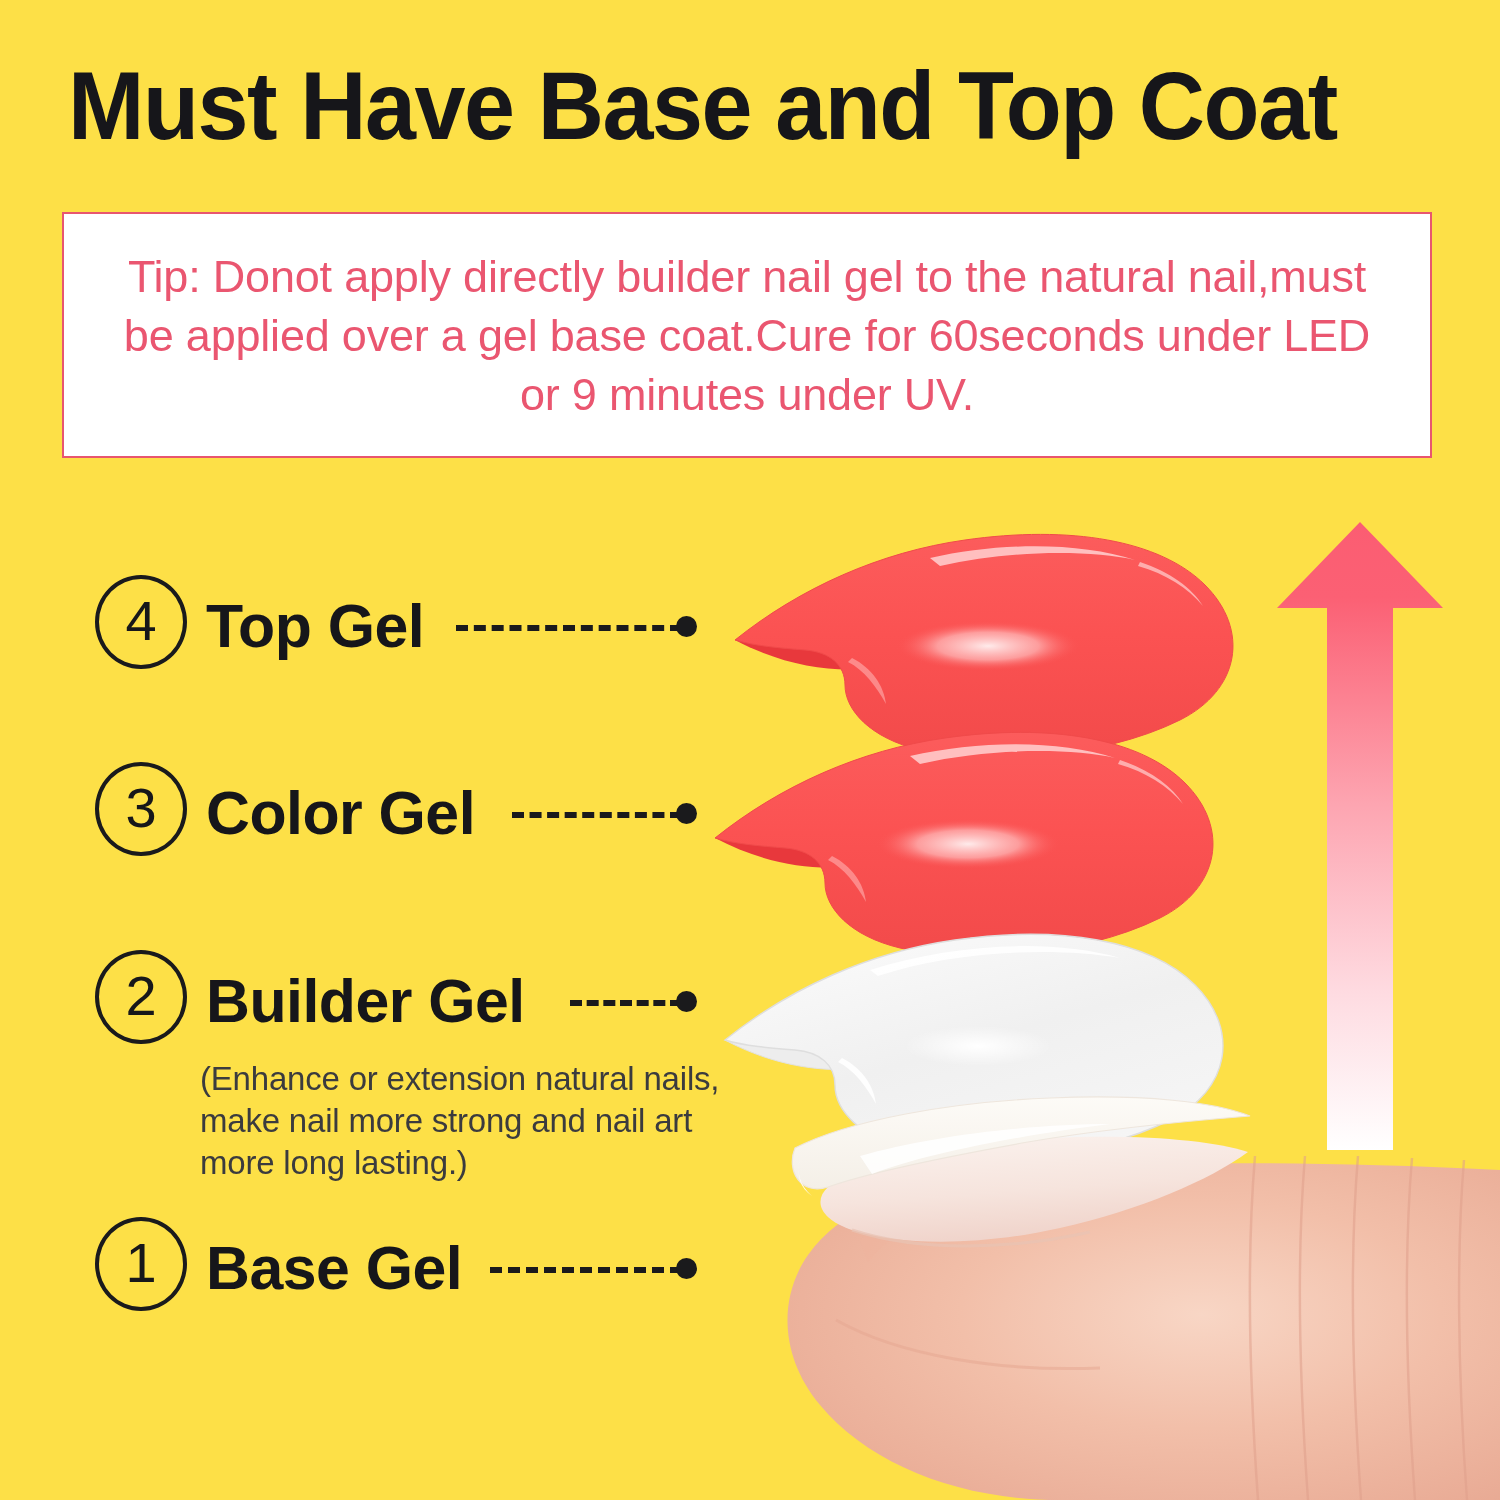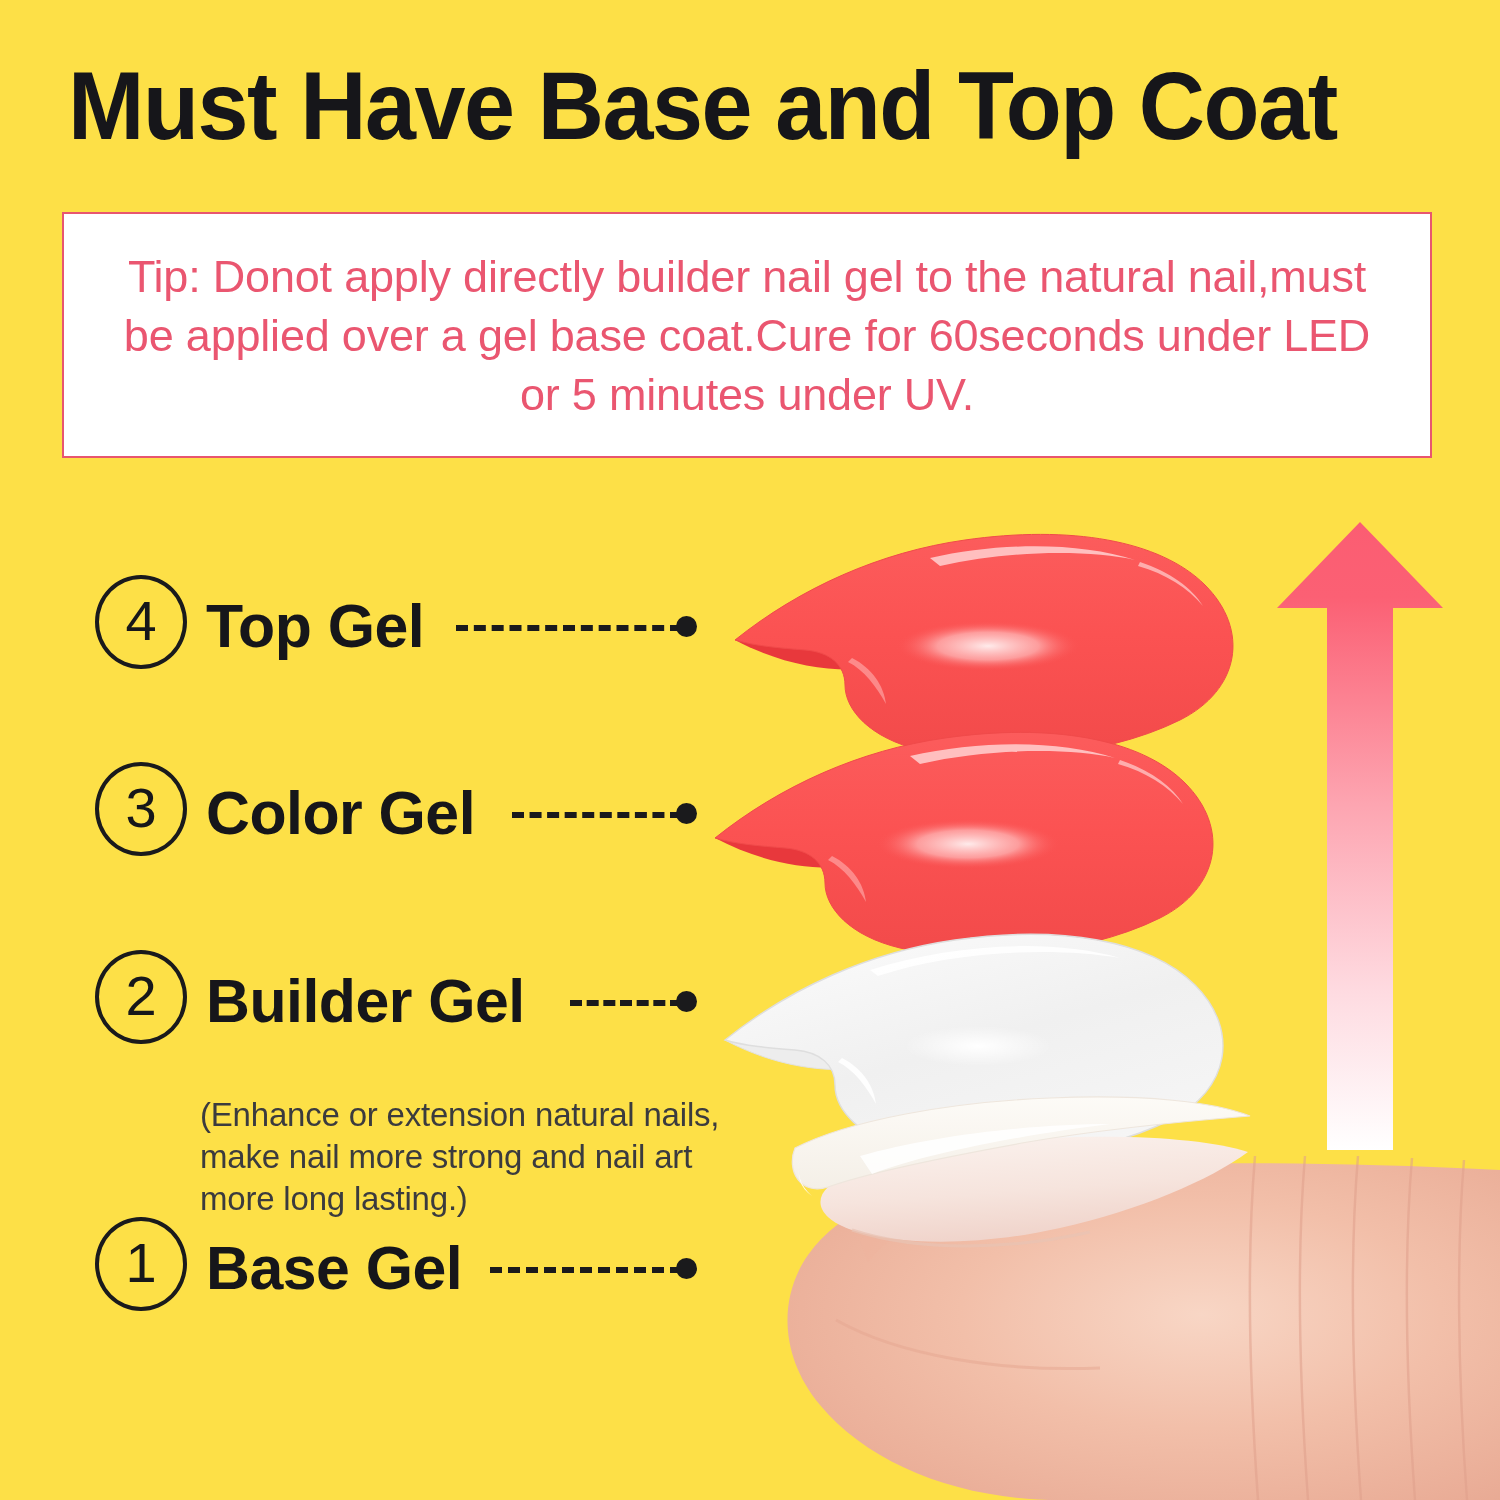--- a/index.html
+++ b/index.html
@@ -97,21 +97,21 @@
   .blob{position:absolute;}
 </style>
 </head>
 <body>
 
 <div id="stage">
 
   <div class="title">Must Have Base and Top Coat</div>
 
   <div class="tipbox">
-    <div class="tiptext">Tip: Donot apply directly builder nail gel to the natural nail,must be applied over a gel base coat.Cure for 60seconds under LED or 5 minutes under UV.</div>
+    <div class="tiptext">Tip: Donot apply directly builder nail gel to the natural nail,must be applied over a gel base coat.Cure for 60seconds under LED or 9 minutes under UV.</div>
   </div>
 
   <svg class="blob" style="left:0;top:480px;width:1500px;height:1020px;" viewBox="0 0 1500 1020">
     <defs>
       <radialGradient id="hl" cx="0.5" cy="0.5" r="0.5">
         <stop offset="0%" stop-color="#fff3f3" stop-opacity="0.95"></stop>
         <stop offset="55%" stop-color="#ffc6c6" stop-opacity="0.65"></stop>
         <stop offset="100%" stop-color="#fb5252" stop-opacity="0"></stop>
       </radialGradient>
       <linearGradient id="blobgrad" x1="0" y1="0" x2="0" y2="1">
@@ -272,21 +272,21 @@
   </div>
 
   <div class="row" style="top:950px;height:94px;">
     <div class="circle" style="left:95px;top:0;">
       <span>2</span>
     </div>
     <div class="rowlabel" style="left:206px;top:15px;">Builder Gel</div>
     <div class="leader" style="left:570px;top:50px;width:112px;"></div>
     <div class="leaderdot" style="left:676px;top:41px;"></div>
   </div>
-  <div class="note" style="left:200px;top:1058px;width:580px;margin-top:36px;">(Enhance or extension natural nails,
+  <div class="note" style="left:200px;top:1058px;width:580px;">(Enhance or extension natural nails,
 make nail more strong and nail art
 more long lasting.)</div>
 
   <div class="row" style="top:1217px;height:94px;">
     <div class="circle" style="left:95px;top:0;">
       <span>1</span>
     </div>
     <div class="rowlabel" style="left:206px;top:15px;">Base Gel</div>
     <div class="leader" style="left:490px;top:50px;width:192px;"></div>
     <div class="leaderdot" style="left:676px;top:41px;"></div>

